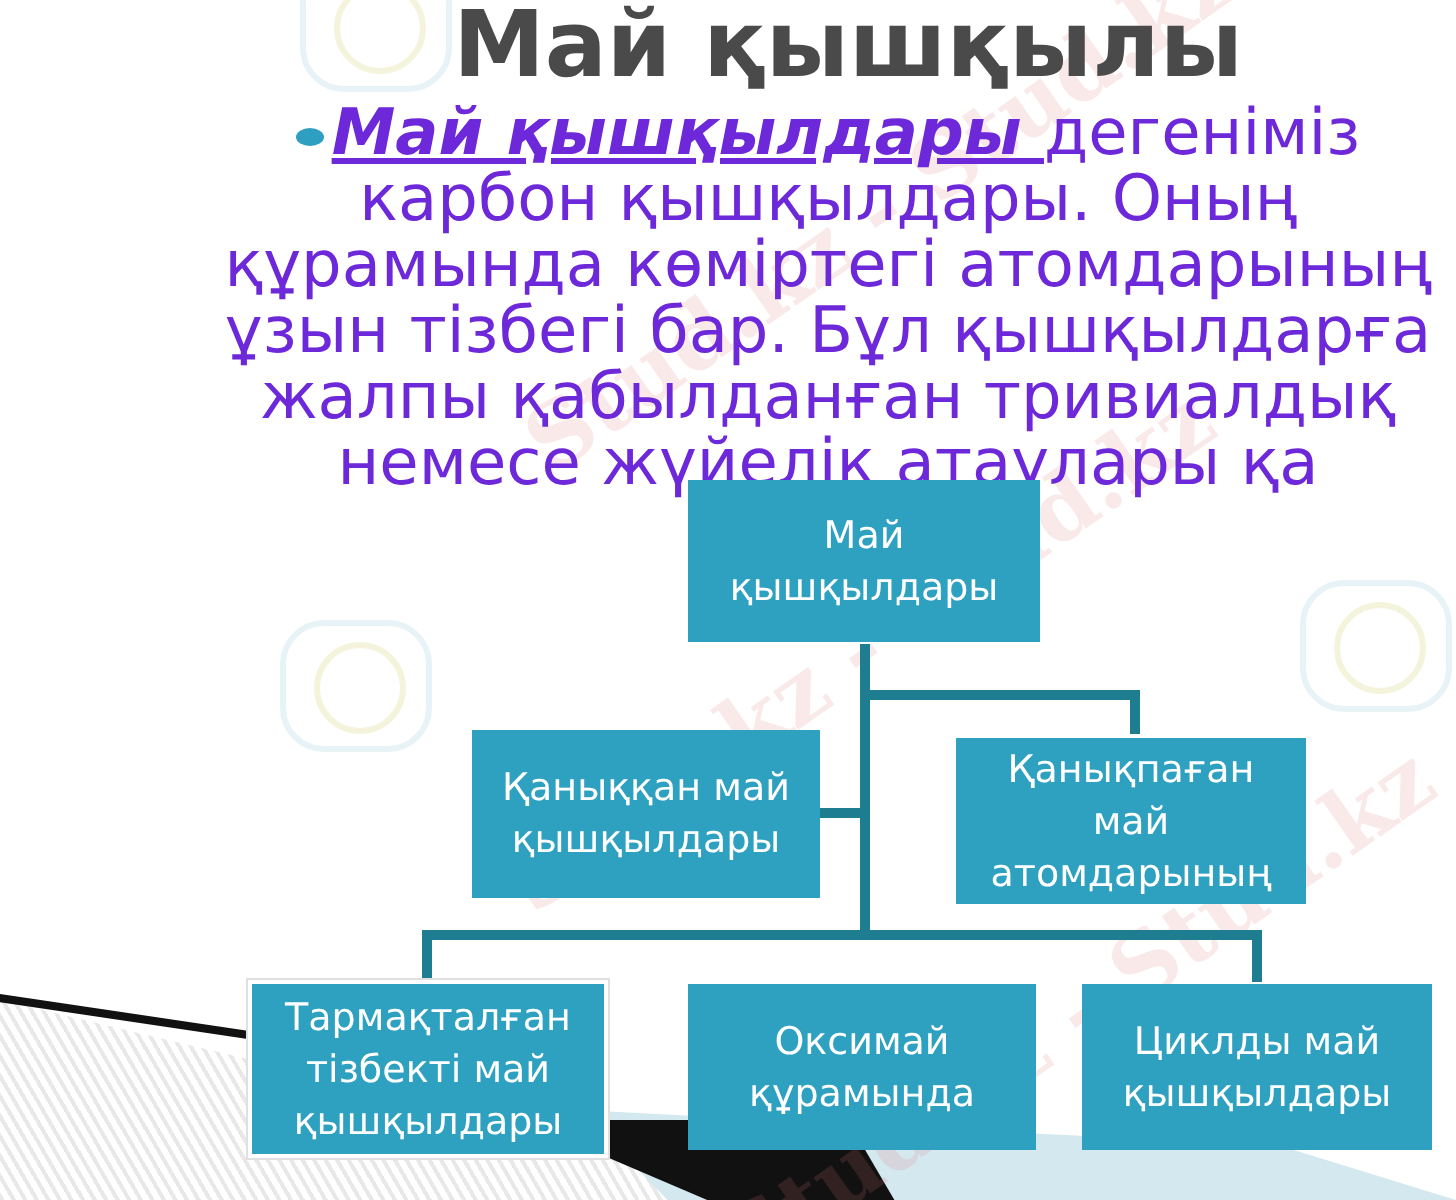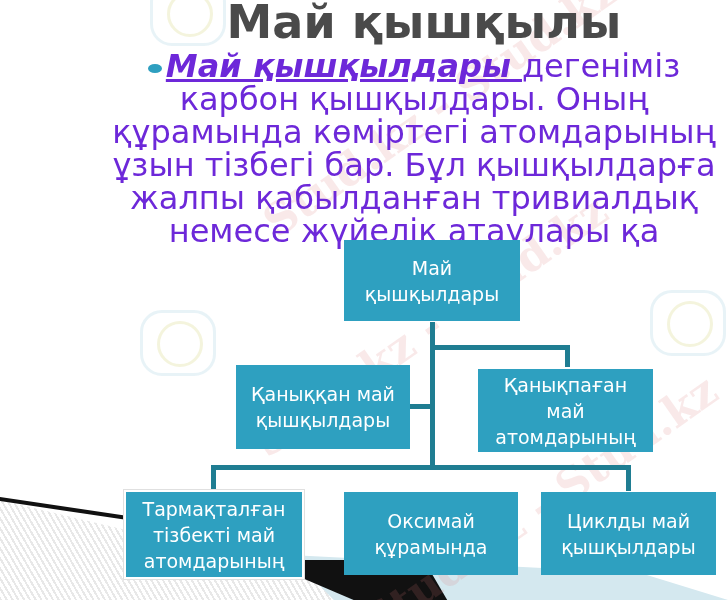--- a/index.html
+++ b/index.html
@@ -99,20 +99,20 @@
 <div class="box" style="left:344px;top:240px;width:176px;height:81px;">
   <span>Май қышқылдары</span>
 </div>
 <div class="box" style="left:236px;top:365px;width:174px;height:84px;">
   <span>Қаныққан май қышқылдары</span>
 </div>
 <div class="box" style="left:478px;top:369px;width:175px;height:83px;">
   <span>Қанықпаған май атомдарының</span>
 </div>
 <div class="box bordered" style="left:124px;top:490px;width:180px;height:89px;">
-  <span>Тармақталған тізбекті май атомдарының</span>
+  <span>Тармақталған тізбекті май қышқылдары</span>
 </div>
 <div class="box" style="left:344px;top:492px;width:174px;height:83px;">
   <span>Оксимай құрамында</span>
 </div>
 <div class="box" style="left:541px;top:492px;width:175px;height:83px;">
   <span>Циклды май қышқылдары</span>
 </div>
 
 </body></html>

